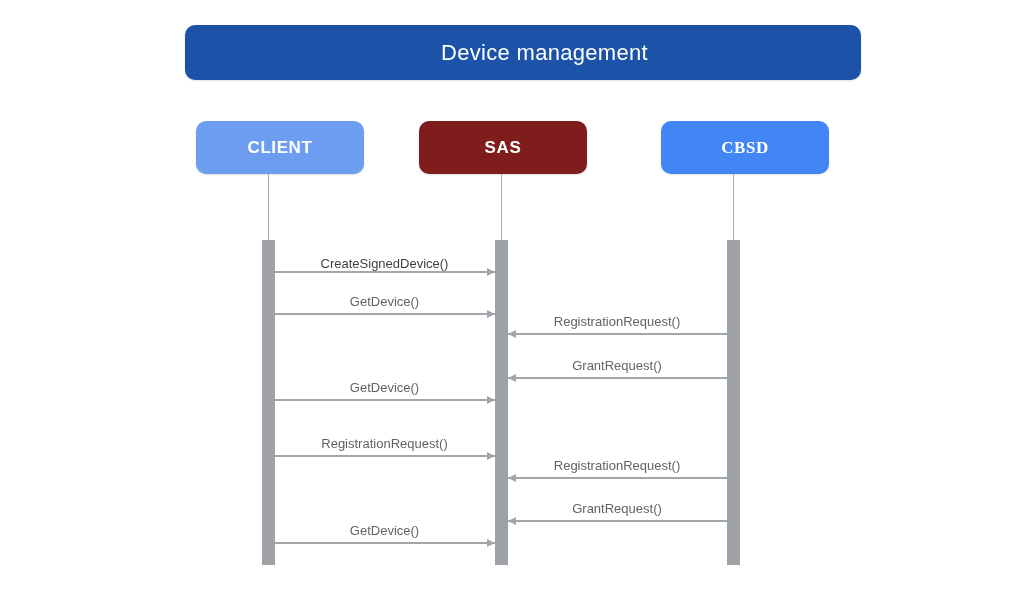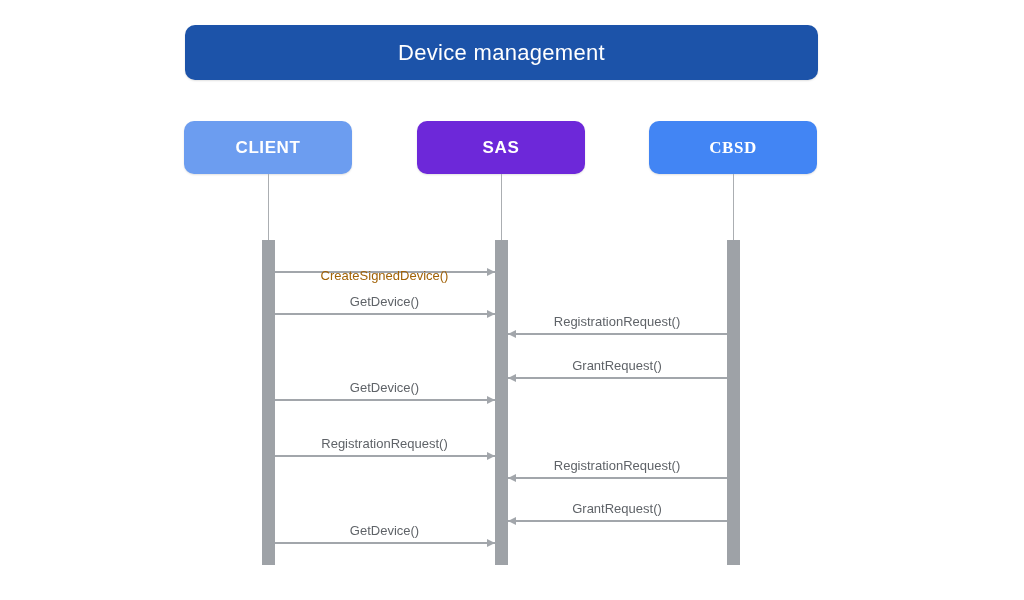--- a/index.html
+++ b/index.html
@@ -38,20 +38,21 @@
     height: 53px;
     border-radius: 10px;
     display: flex;
     align-items: center;
     justify-content: center;
     color: #ffffff;
     font-size: 17px;
     font-weight: bold;
     letter-spacing: 0.6px;
     box-shadow: 0 1px 2px rgba(0,0,0,0.12);
+    margin-left: 12px;
   }
   .lifeline {
     position: absolute;
     width: 1px;
   }
   .activation-bar {
     position: absolute;
   }
   .message {
     position: absolute;
@@ -71,41 +72,41 @@
     width: 0;
     height: 0;
     border-top: 4px solid transparent;
     border-bottom: 4px solid transparent;
   }
 </style>
 </head>
 <body>
 
 <div class="stage">
-  <div class="title-bar" style="background: rgb(28, 83, 169); color: rgb(255, 255, 255);">Device management</div>
+  <div class="title-bar" style="background: rgb(28, 83, 169); color: rgb(255, 255, 255); padding-left: 43px;">Device management</div>
   <div id="diagram-layer">
       <div class="actor-box" style="left: 184px; background: rgb(108, 157, 240);">
         <span>CLIENT</span>
       </div>
       <div class="lifeline" style="left: 268px; top: 174px; height: 66px; background: rgb(171, 174, 178);"></div>
       <div class="activation-bar" style="left: 261.5px; top: 240px; width: 13px; height: 325px; background: rgb(158, 162, 167);"></div>
-      <div class="actor-box" style="left: 417px; background: #6d28d9;">
+      <div class="actor-box" style="left: 407px; background: #7f1d1d;">
         <span>SAS</span>
       </div>
       <div class="lifeline" style="left: 501px; top: 174px; height: 66px; background: rgb(171, 174, 178);"></div>
       <div class="activation-bar" style="left: 494.5px; top: 240px; width: 13px; height: 325px; background: rgb(158, 162, 167);"></div>
       <div class="actor-box" style="left: 649px; background: rgb(66, 133, 244); font-family: Liberation Serif, serif;">
         <span>CBSD</span>
       </div>
       <div class="lifeline" style="left: 733px; top: 174px; height: 66px; background: rgb(171, 174, 178);"></div>
       <div class="activation-bar" style="left: 726.5px; top: 240px; width: 13px; height: 325px; background: rgb(158, 162, 167);"></div>
       <div class="message">
         <div class="message-line" style="left: 274.5px; top: 271px; width: 220px; background: rgb(162, 166, 171);"></div>
         <div class="arrowhead" style="top: 267.8px; left: 486.5px; border-left: 8px solid rgb(162, 166, 171);"></div>
-        <div class="message-label" style="left: 274.5px; width: 220px; top: 268px; color: #a16207;">CreateSignedDevice()</div>
+        <div class="message-label" style="left: 274.5px; width: 220px; top: 256px; color: #404040;">CreateSignedDevice()</div>
       </div>
       <div class="message">
         <div class="message-line" style="left: 274.5px; top: 313px; width: 220px; background: rgb(162, 166, 171);"></div>
         <div class="arrowhead" style="top: 309.8px; left: 486.5px; border-left: 8px solid rgb(162, 166, 171);"></div>
         <div class="message-label" style="left: 274.5px; width: 220px; top: 294px; color: rgb(95, 99, 104);">GetDevice()</div>
       </div>
       <div class="message">
         <div class="message-line" style="left: 507.5px; top: 333px; width: 219px; background: rgb(162, 166, 171);"></div>
         <div class="arrowhead" style="top: 329.8px; left: 507.5px; border-right: 8px solid rgb(162, 166, 171);"></div>
         <div class="message-label" style="left: 507.5px; width: 219px; top: 314px; color: rgb(95, 99, 104);">RegistrationRequest()</div>

